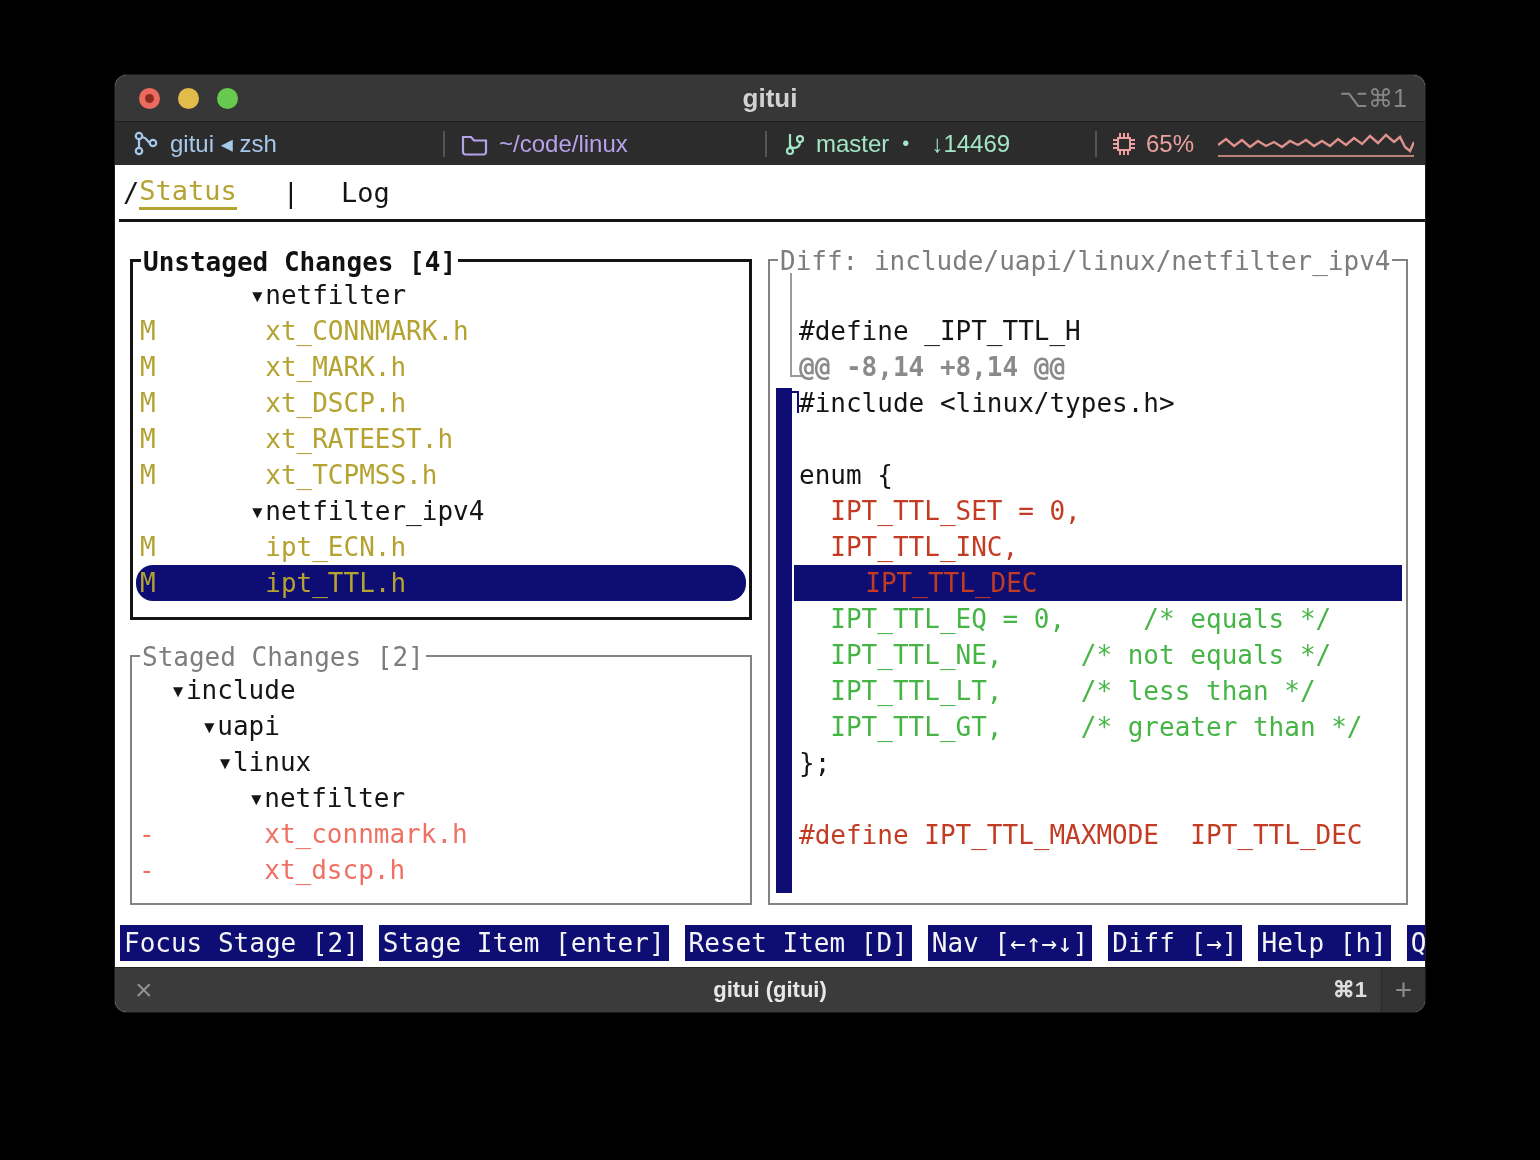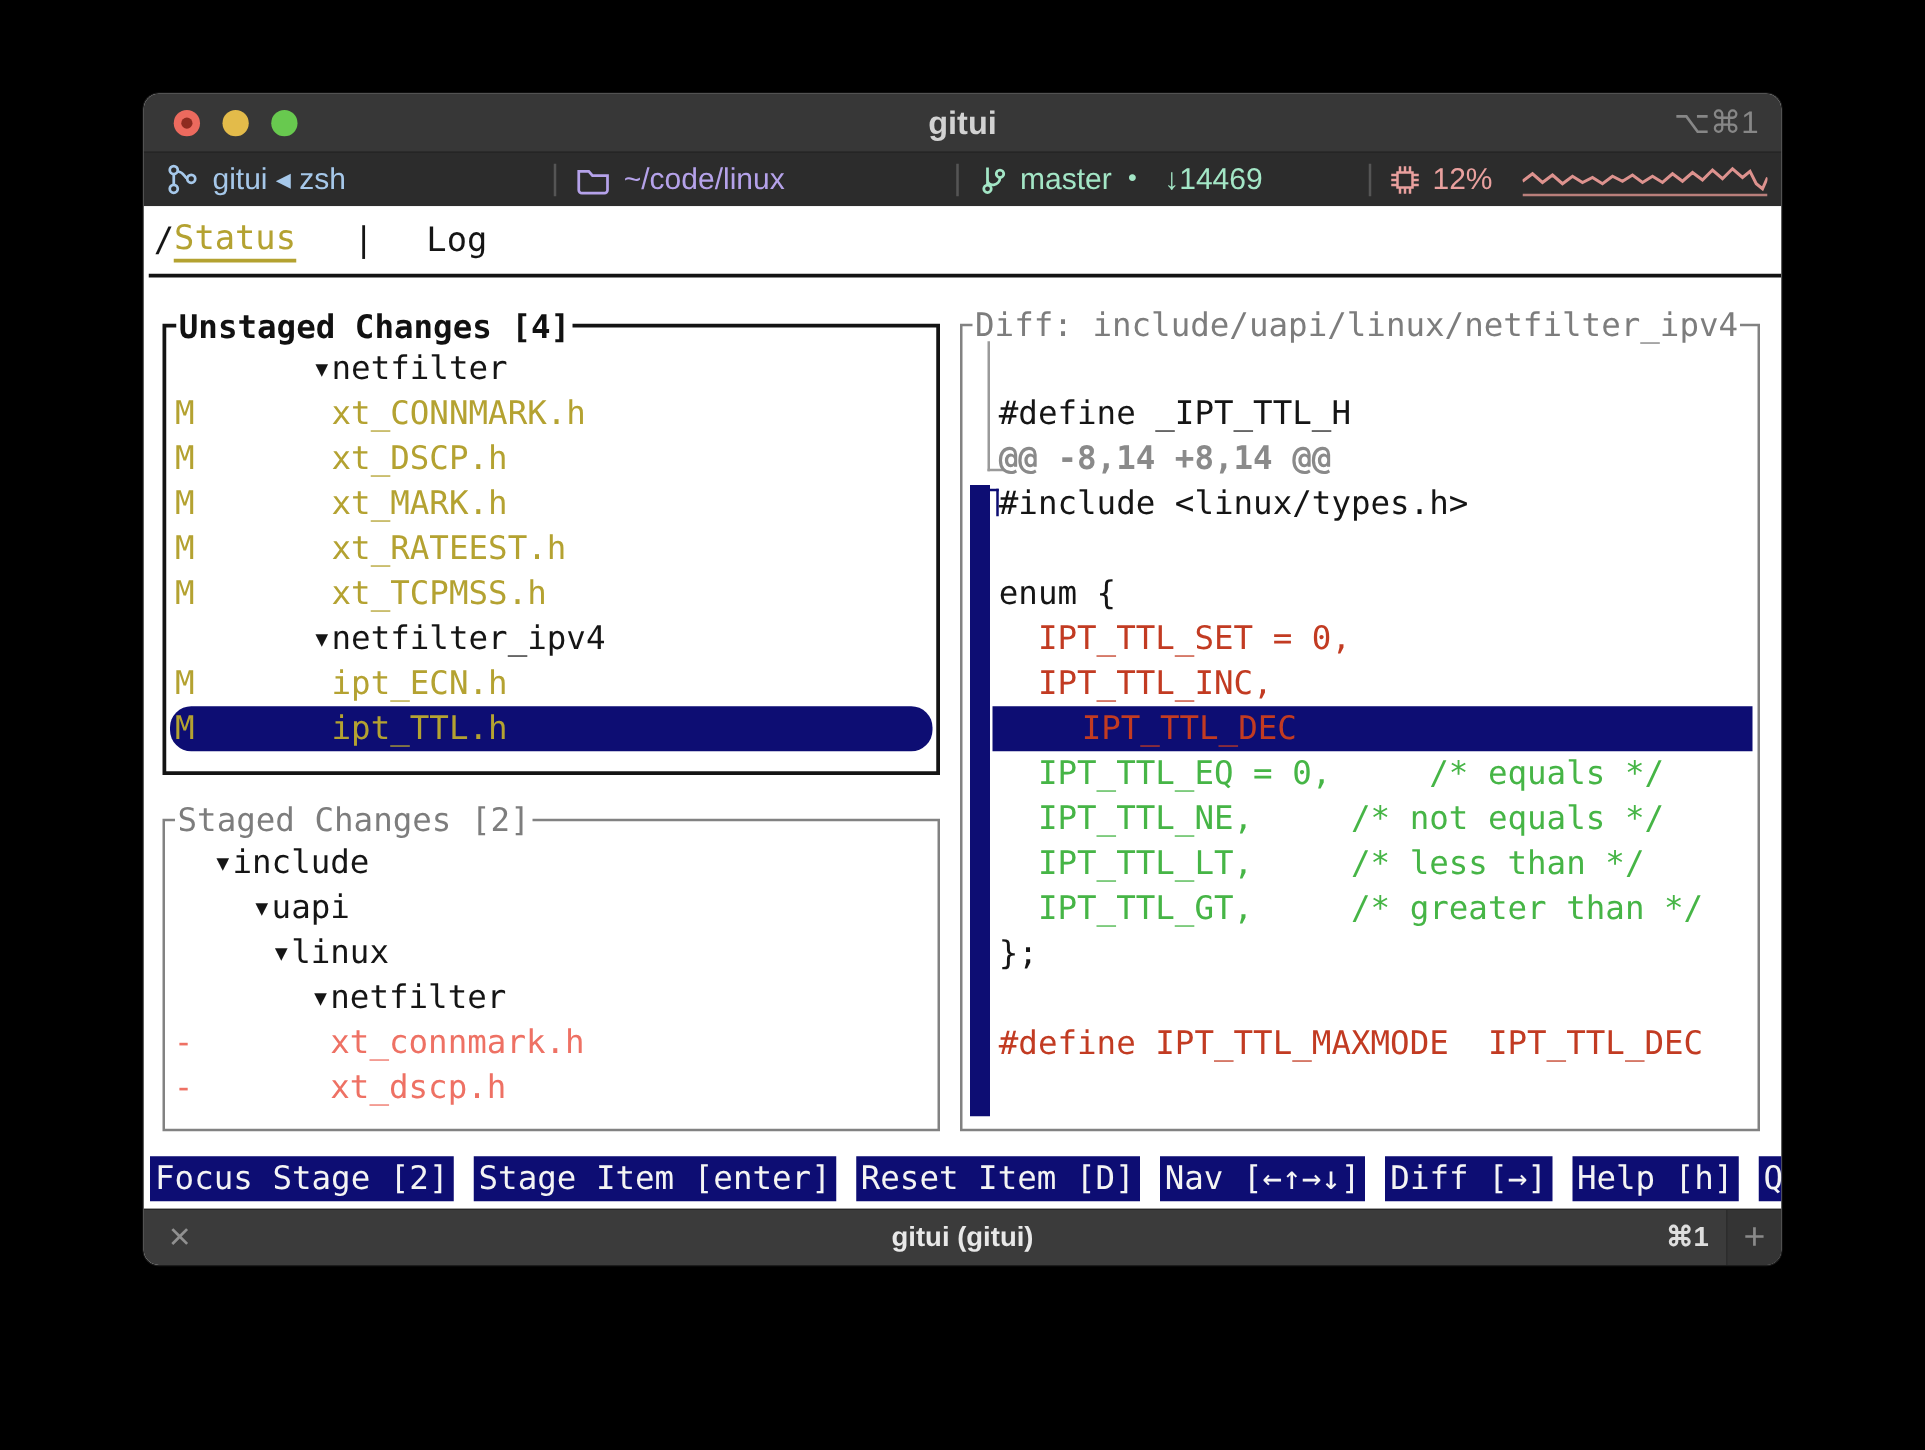--- a/index.html
+++ b/index.html
@@ -161,21 +161,21 @@
         <span class="b-behind">↓14469</span>
       </div>
       <div class="sb-sep" style="left:980px"></div>
       <div class="sb-group sb-cpu">
         <svg width="28" height="28" viewBox="0 0 28 28">
           <g stroke="#e9a09e" stroke-width="2" fill="none">
             <rect x="8" y="8" width="12" height="12"></rect>
             <path d="M10 3v5 M14 3v5 M18 3v5 M10 20v5 M14 20v5 M18 20v5 M3 10h5 M3 14h5 M3 18h5 M20 10h5 M20 14h5 M20 18h5"></path>
           </g>
         </svg>
-        <span>12%</span>
+        <span>65%</span>
         <svg class="spark" width="196" height="28" viewBox="0 0 196 28">
           <polyline fill="none" stroke="#dd928e" stroke-width="2.4" points="0,15 8,9 16,16 24,10 32,17 40,11 48,16 56,12 64,17 72,11 80,15 88,10 96,16 104,11 112,16 120,9 128,15 136,8 144,14 152,6 160,13 168,5 176,12 182,7 187,17 192,21 196,12"></polyline>
           <line x1="0" y1="26" x2="196" y2="26" stroke="#b97f7b" stroke-width="2"></line>
         </svg>
       </div>
     </div>
 
     <div class="content">
 
       <div class="navtabs">
@@ -184,22 +184,22 @@
         <span class="pipe">|</span>
         <span class="tab plain">Log</span>
       </div>
       <div class="rule"></div>
 
       <div class="panel p-unstaged">
         <span class="ptitle">Unstaged Changes [4]</span>
         <div class="rows" id="unstaged-rows">
             <div class="row k-dir">       ▾netfilter</div>
             <div class="row k-mod">M       xt_CONNMARK.h</div>
+            <div class="row k-mod">M       xt_MARK.h</div>
             <div class="row k-mod">M       xt_DSCP.h</div>
-            <div class="row k-mod">M       xt_MARK.h</div>
             <div class="row k-mod">M       xt_RATEEST.h</div>
             <div class="row k-mod">M       xt_TCPMSS.h</div>
             <div class="row k-dir">       ▾netfilter_ipv4</div>
             <div class="row k-mod">M       ipt_ECN.h</div>
             <div class="row k-mod sel">M       ipt_TTL.h</div>
           </div>
       </div>
 
       <div class="panel p-staged">
         <span class="ptitle">Staged Changes [2]</span>

